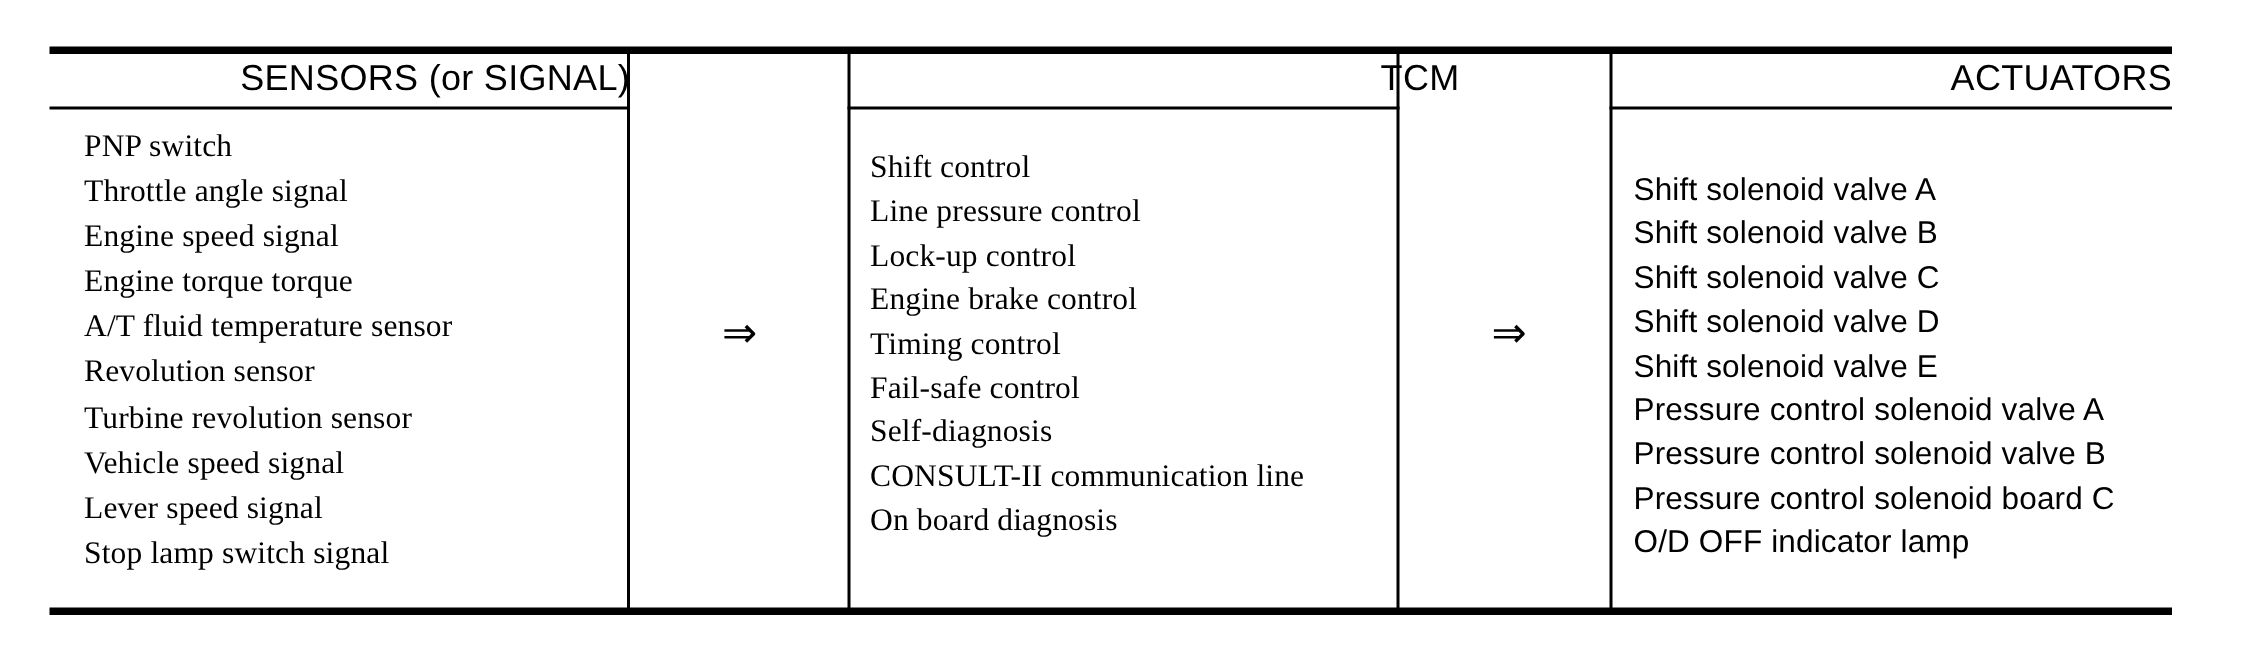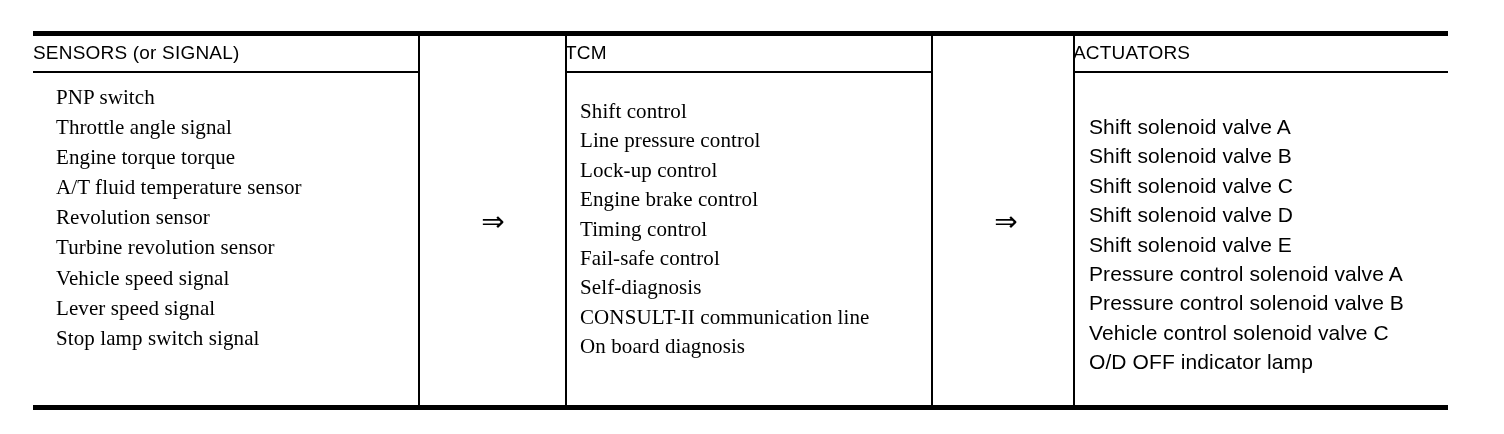--- a/index.html
+++ b/index.html
@@ -51,22 +51,22 @@
     top: 71px;
   }
   #hrule-sensors   { left: 33px;   width: 387px; }
   #hrule-tcm       { left: 565px;  width: 368px; }
   #hrule-actuators { left: 1073px; width: 375px; }
 
   
   .col-header {
     position: absolute;
     top: 38px;
-    text-align: left;
-    font-size: 19px;
+    text-align: right;
+    font-size: 24px;
     line-height: 30px;
     letter-spacing: 0.2px;
     white-space: nowrap;
   }
   #header-sensors   { left: 33px;   width: 387px; }
   #header-tcm       { left: 565px;  width: 408px; }
   #header-actuators { left: 1073px; width: 375px; }
 
   .col-list {
     position: absolute;
@@ -125,20 +125,21 @@
   <div id="hrule-actuators" class="header-rule"></div>
 
   <div id="vline-sensors-right" class="vline"></div>
   <div id="vline-tcm-left" class="vline"></div>
   <div id="vline-tcm-right" class="vline"></div>
   <div id="vline-actuators-left" class="vline"></div>
 
   <div id="list-sensors" class="col-list">
     <div class="item">PNP switch</div>
     <div class="item">Throttle angle signal</div>
+    <div class="item">Engine speed signal</div>
     <div class="item">Engine torque torque</div>
     <div class="item">A/T fluid temperature sensor</div>
     <div class="item">Revolution sensor</div>
     <div class="item">Turbine revolution sensor</div>
     <div class="item">Vehicle speed signal</div>
     <div class="item">Lever speed signal</div>
     <div class="item">Stop lamp switch signal</div>
   </div>
 
   <div id="arrow-1" class="arrow">⇒</div>
@@ -158,19 +159,19 @@
   <div id="arrow-2" class="arrow">⇒</div>
 
   <div id="list-actuators" class="col-list">
     <div class="item">Shift solenoid valve A</div>
     <div class="item">Shift solenoid valve B</div>
     <div class="item">Shift solenoid valve C</div>
     <div class="item">Shift solenoid valve D</div>
     <div class="item">Shift solenoid valve E</div>
     <div class="item">Pressure control solenoid valve A</div>
     <div class="item">Pressure control solenoid valve B</div>
-    <div class="item">Vehicle control solenoid valve C</div>
+    <div class="item">Pressure control solenoid board C</div>
     <div class="item">O/D OFF indicator lamp</div>
   </div>
 
   <div id="bottom-rule" class="rule-thick"></div>
 
 </div>
 
 </body></html>

